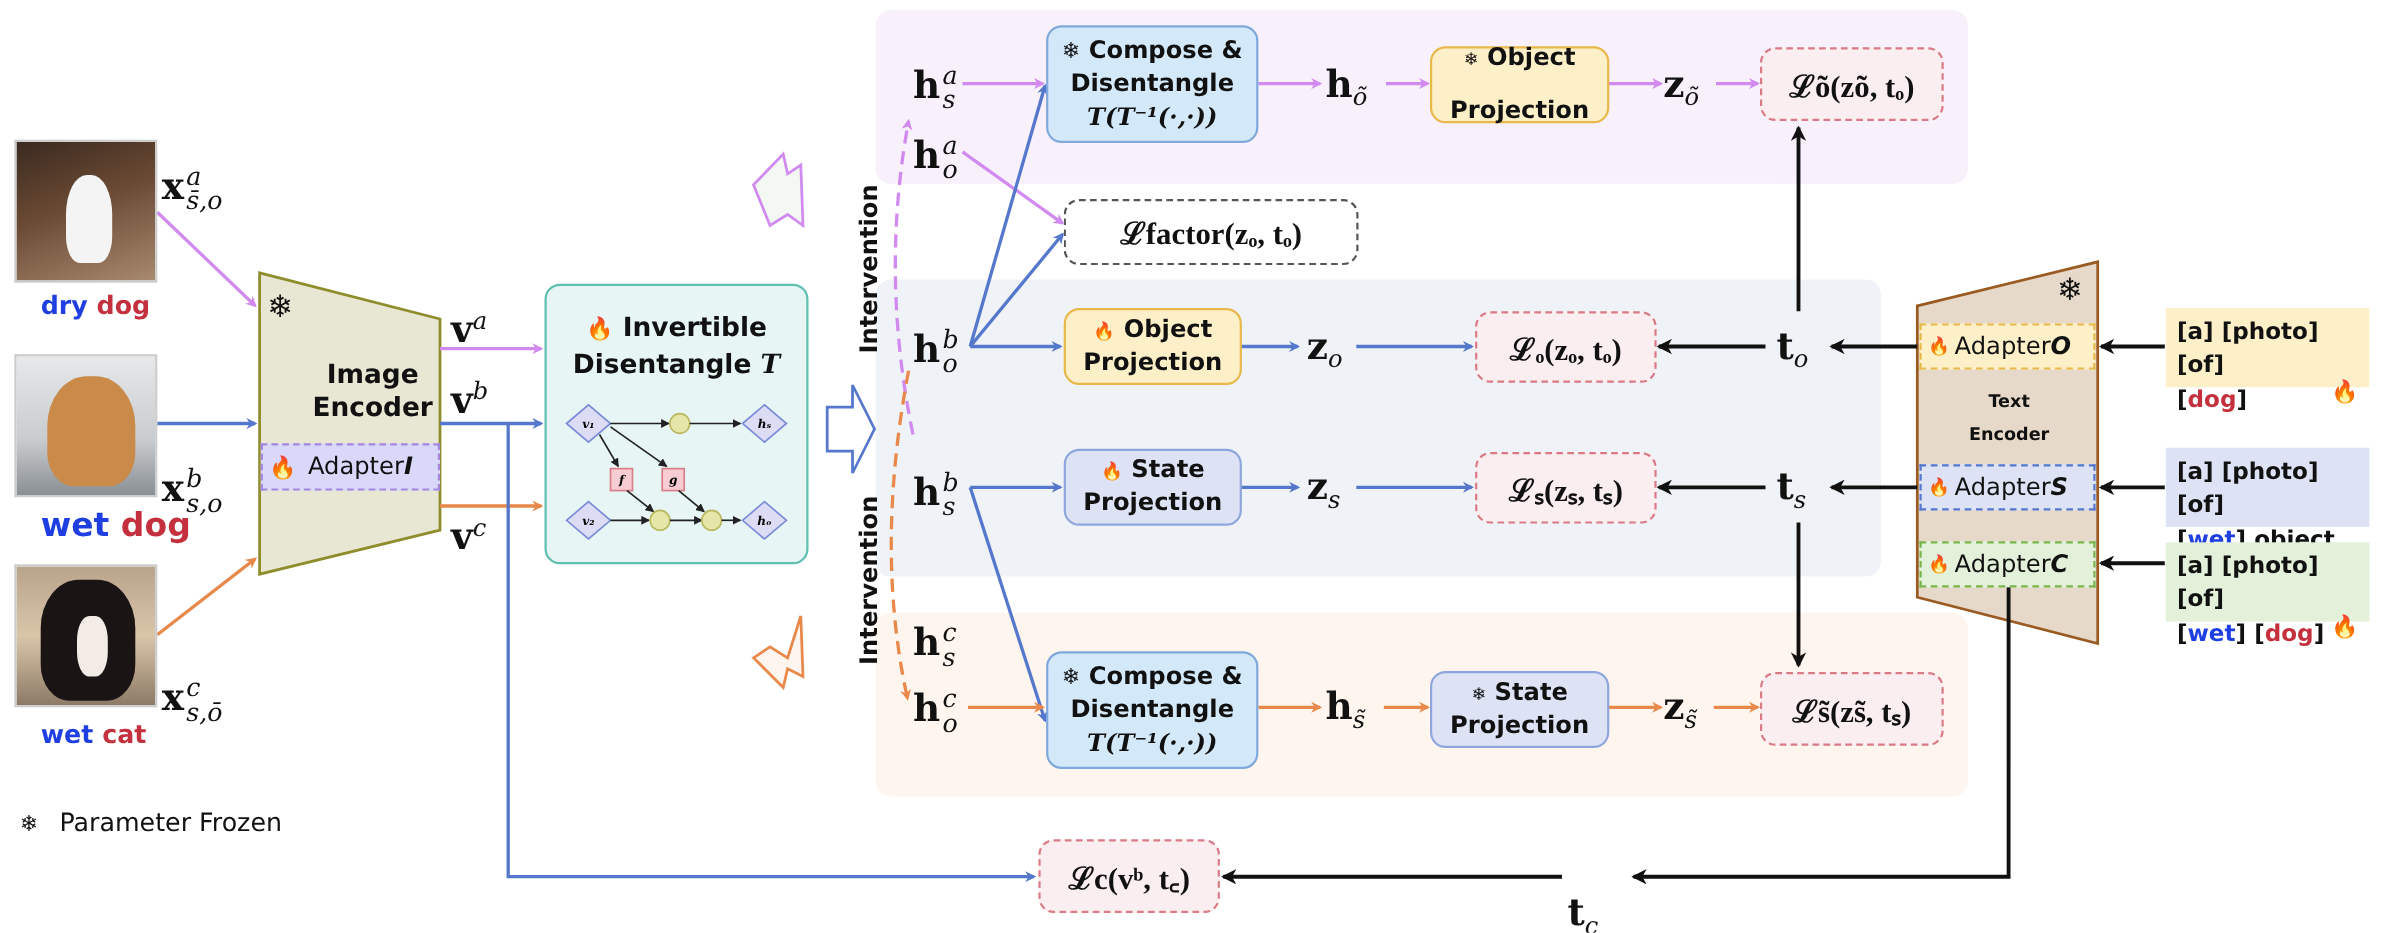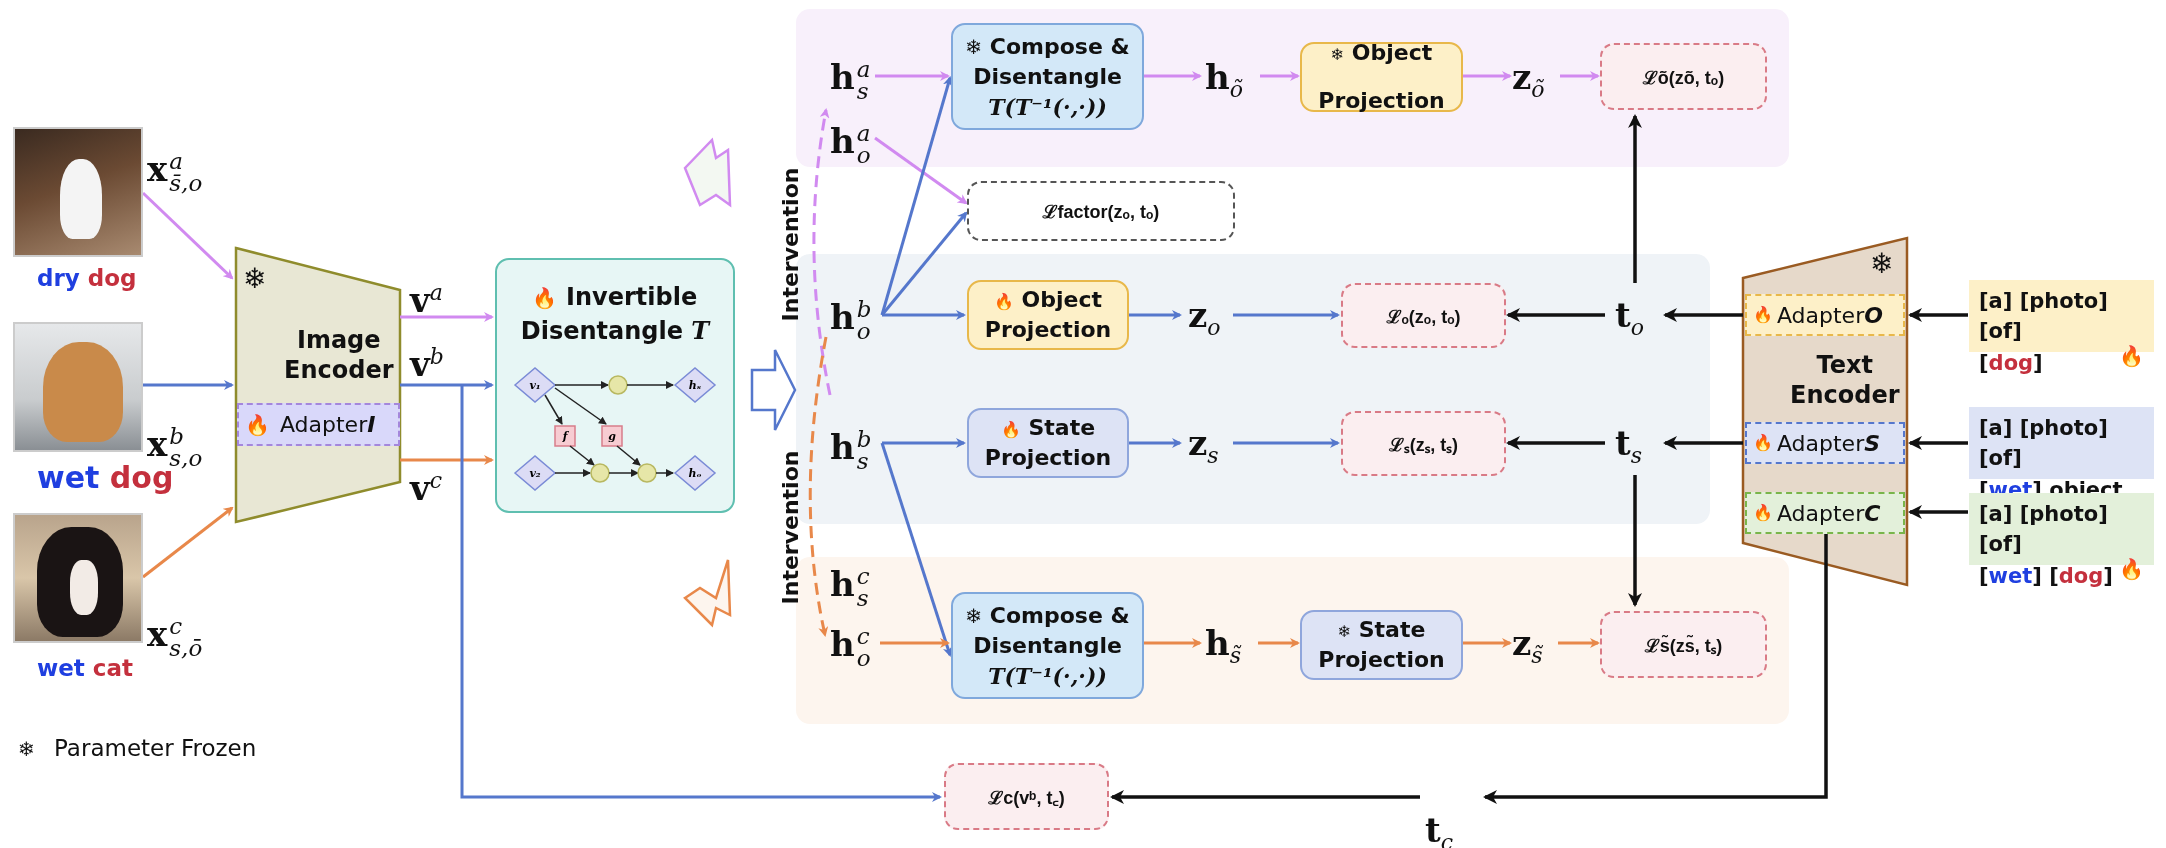--- a/index.html
+++ b/index.html
@@ -5,22 +5,22 @@
   html, body { margin:0; padding:0; background:#ffffff; }
   body { width:2166px; height:848px; position:relative; overflow:hidden;
          font-family:"DejaVu Sans", sans-serif; color:#111; }
   .abs { position:absolute; }
   .band { position:absolute; border-radius:14px; }
   .box { position:absolute; box-sizing:border-box; border-radius:14px;
          display:flex; flex-direction:column; align-items:center; justify-content:center;
          font-weight:bold; font-size:22px; line-height:30px; text-align:center; }
   .loss { position:absolute; box-sizing:border-box; border:2.5px dashed #d97a86;
           background:#fbeef0; border-radius:14px; display:flex; align-items:center;
-          justify-content:center; font-family:Liberation Sans, sans-serif; font-weight:bold;
-          font-size:18px; white-space:nowrap; }
+          justify-content:center; font-family:Liberation Serif, serif; font-weight:bold;
+          font-size:28px; white-space:nowrap; }
   .math { position:absolute; font-family:"DejaVu Serif", serif; font-weight:bold;
           font-size:34px; white-space:nowrap; line-height:1; }
   .math sub, .math sup { font-weight:normal; font-style:italic; font-size:22px; }
   .supsub { display:inline-flex; flex-direction:column; vertical-align:middle;
             font-style:italic; font-weight:normal; font-size:23px; line-height:22px; margin-left:2px; }
   .lbl { position:absolute; font-weight:bold; font-size:22px; white-space:nowrap; }
   .icon { display:inline-block; font-size:20px; line-height:1; }
   .prompt { position:absolute; box-sizing:border-box; padding:6px 10px; font-weight:bold;
             font-size:21px; line-height:38px; }
   .vtext { position:absolute; font-weight:bold; font-size:22px; transform:rotate(-90deg);
@@ -284,21 +284,21 @@
 
 <div class="loss" style="left:944px;top:763px;width:165px;height:67px;">ℒc(vᵇ, t꜀)</div>
 <div class="math" style="left:1425px;top:813px;"><span>t</span><sub>c</sub></div>
 
 <span class="icon abs" style="left:1870px;top:250px;font-size:28px;">❄</span>
 <div class="adapter" style="left:1745px;top:294px;width:160px;height:42px;background:#fdf0c8;border-color:#e8b84a;">
   <span class="icon" style="margin-right:4px;font-size:16px;">🔥</span>
   <span>Adapter </span>
     <b><i>O</i></b>
 </div>
-<div class="lbl" style="left:1790px;top:350px;font-size:24px;line-height:30px;text-align:center;">
+<div class="lbl" style="left:1790px;top:350px;font-size:16px;line-height:30px;text-align:center;">
   <div>Text</div>
   <div>Encoder</div>
 </div>
 <div class="adapter" style="left:1745px;top:422px;width:160px;height:42px;background:#dde3f5;border-color:#5577cc;">
   <span class="icon" style="margin-right:4px;font-size:16px;">🔥</span>
   <span>Adapter </span>
     <b><i>S</i></b>
 </div>
 <div class="adapter" style="left:1745px;top:492px;width:160px;height:42px;background:#e3f0da;border-color:#79b54a;">
   <span class="icon" style="margin-right:4px;font-size:16px;">🔥</span>

